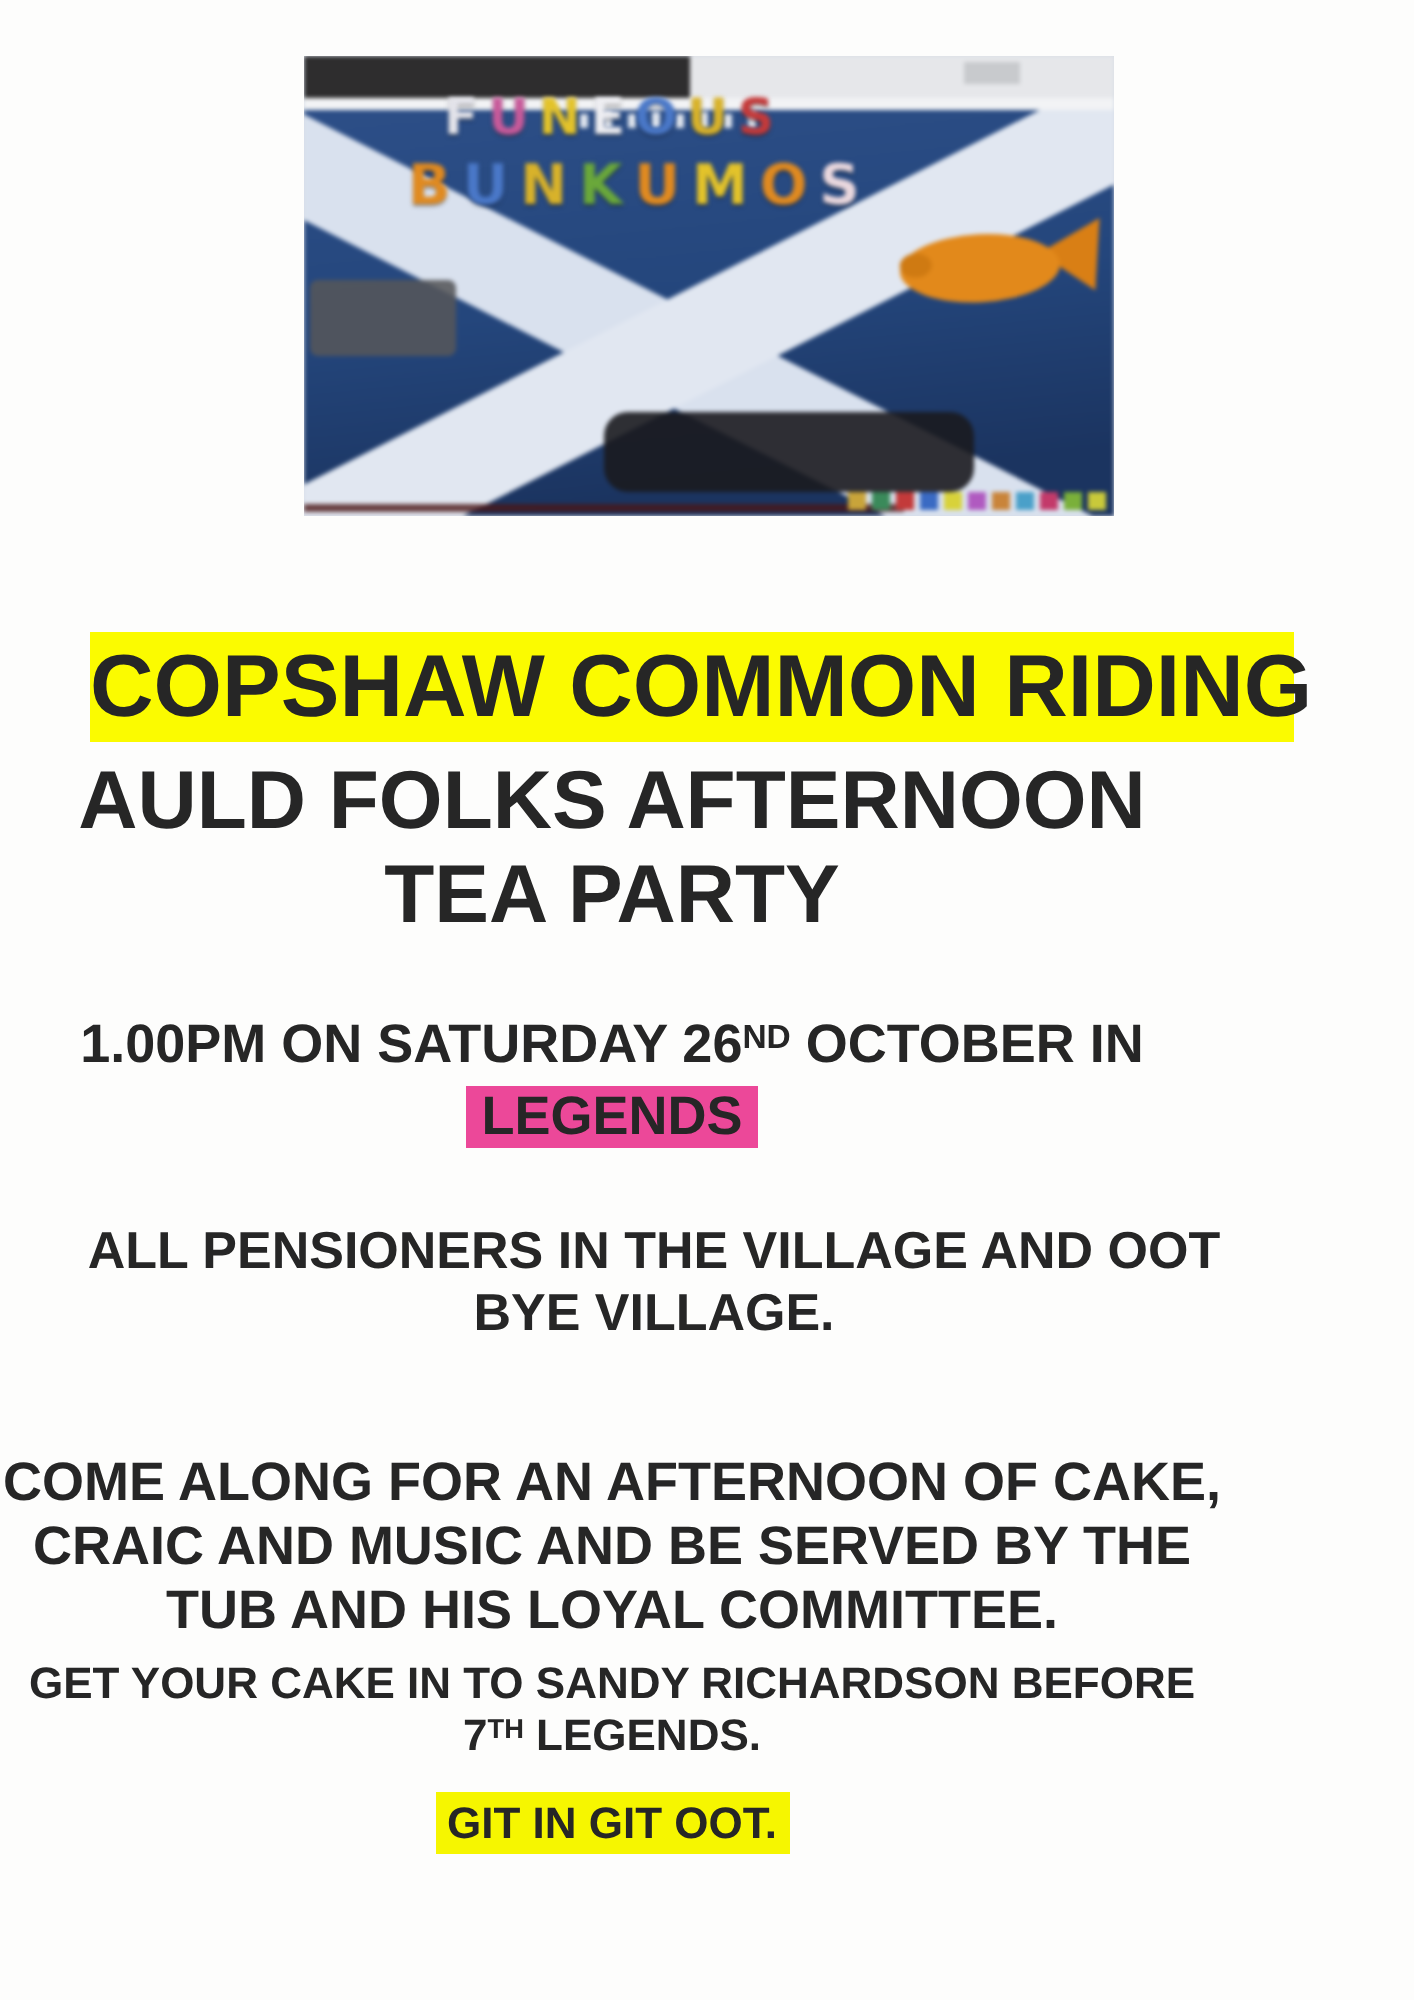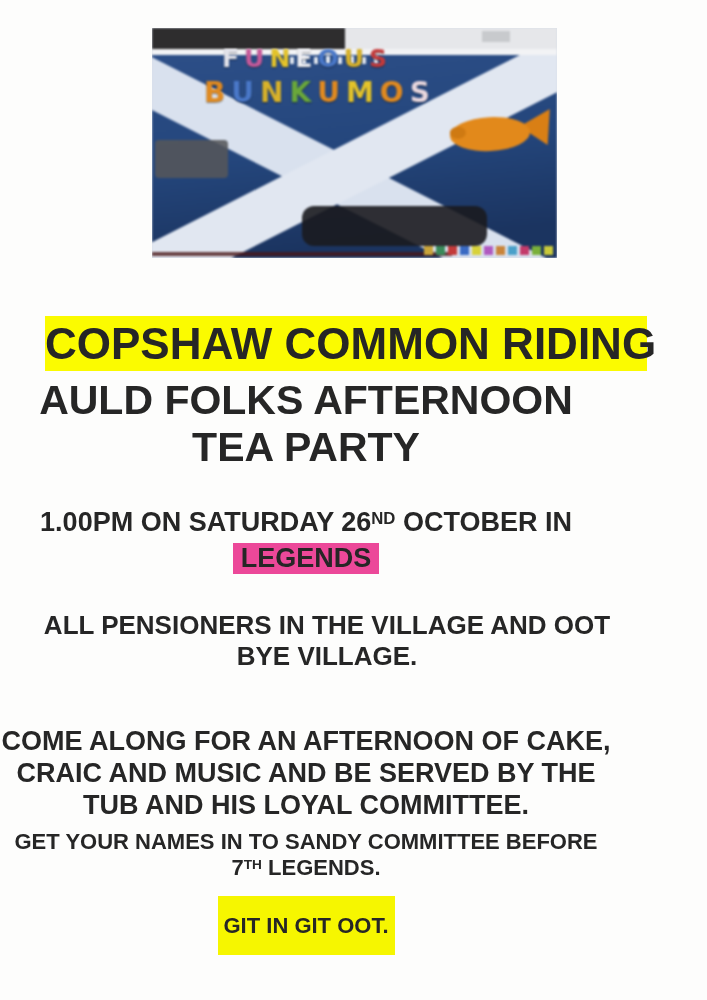--- a/index.html
+++ b/index.html
@@ -25,21 +25,21 @@
   }
   .heading   { top:377px; font-size:41px; line-height:47px; }
   .when      { top:506px; font-size:27px; line-height:33px; }
   .invite    { top:610px; font-size:26px; line-height:31px;padding-left:21px; }
   .come      { top:701px; font-size:27px; line-height:32px;margin-top:24px; }
   .names     { top:829px; font-size:22px; line-height:26px; }
   .footer    { top:896px; font-size:22px; line-height:29px; }
 
   .sup { font-size:0.62em; position:relative; top:-0.42em; }
   .highlight-red    { background:#ec4899; display:inline-block; padding:0 8px; line-height:31px; }
-  .highlight-yellow { background:#f6f600; display:inline-block; padding:15px 6px; }
+  .highlight-yellow { background:#f6f600; display:inline-block; padding:1px 6px; }
 </style>
 </head>
 <body>
 
 <div class="page">
 
   <div class="photo">
     <svg width="405" height="230" viewBox="0 0 405 230">
       <defs>
         <linearGradient id="blueGrad" x1="0" y1="0" x2="0.2" y2="1">
@@ -134,21 +134,21 @@
     <div>BYE VILLAGE.</div>
   </div>
 
   <div class="tblock come">
     <div>COME ALONG FOR AN AFTERNOON OF CAKE,</div>
     <div>CRAIC AND MUSIC AND BE SERVED BY THE</div>
     <div>TUB AND HIS LOYAL COMMITTEE.</div>
   </div>
 
   <div class="tblock names">
-    <div>GET YOUR NAMES IN TO SANDY COMMITTEE BEFORE</div>
+    <div>GET YOUR CAKE IN TO SANDY RICHARDSON BEFORE</div>
     <div><span>7</span><span class="sup">TH</span><span> LEGENDS.</span></div>
   </div>
 
   <div class="tblock footer">
     <span class="highlight-yellow">GIT IN GIT OOT.</span>
   </div>
 
 </div>
 
 </body></html>

